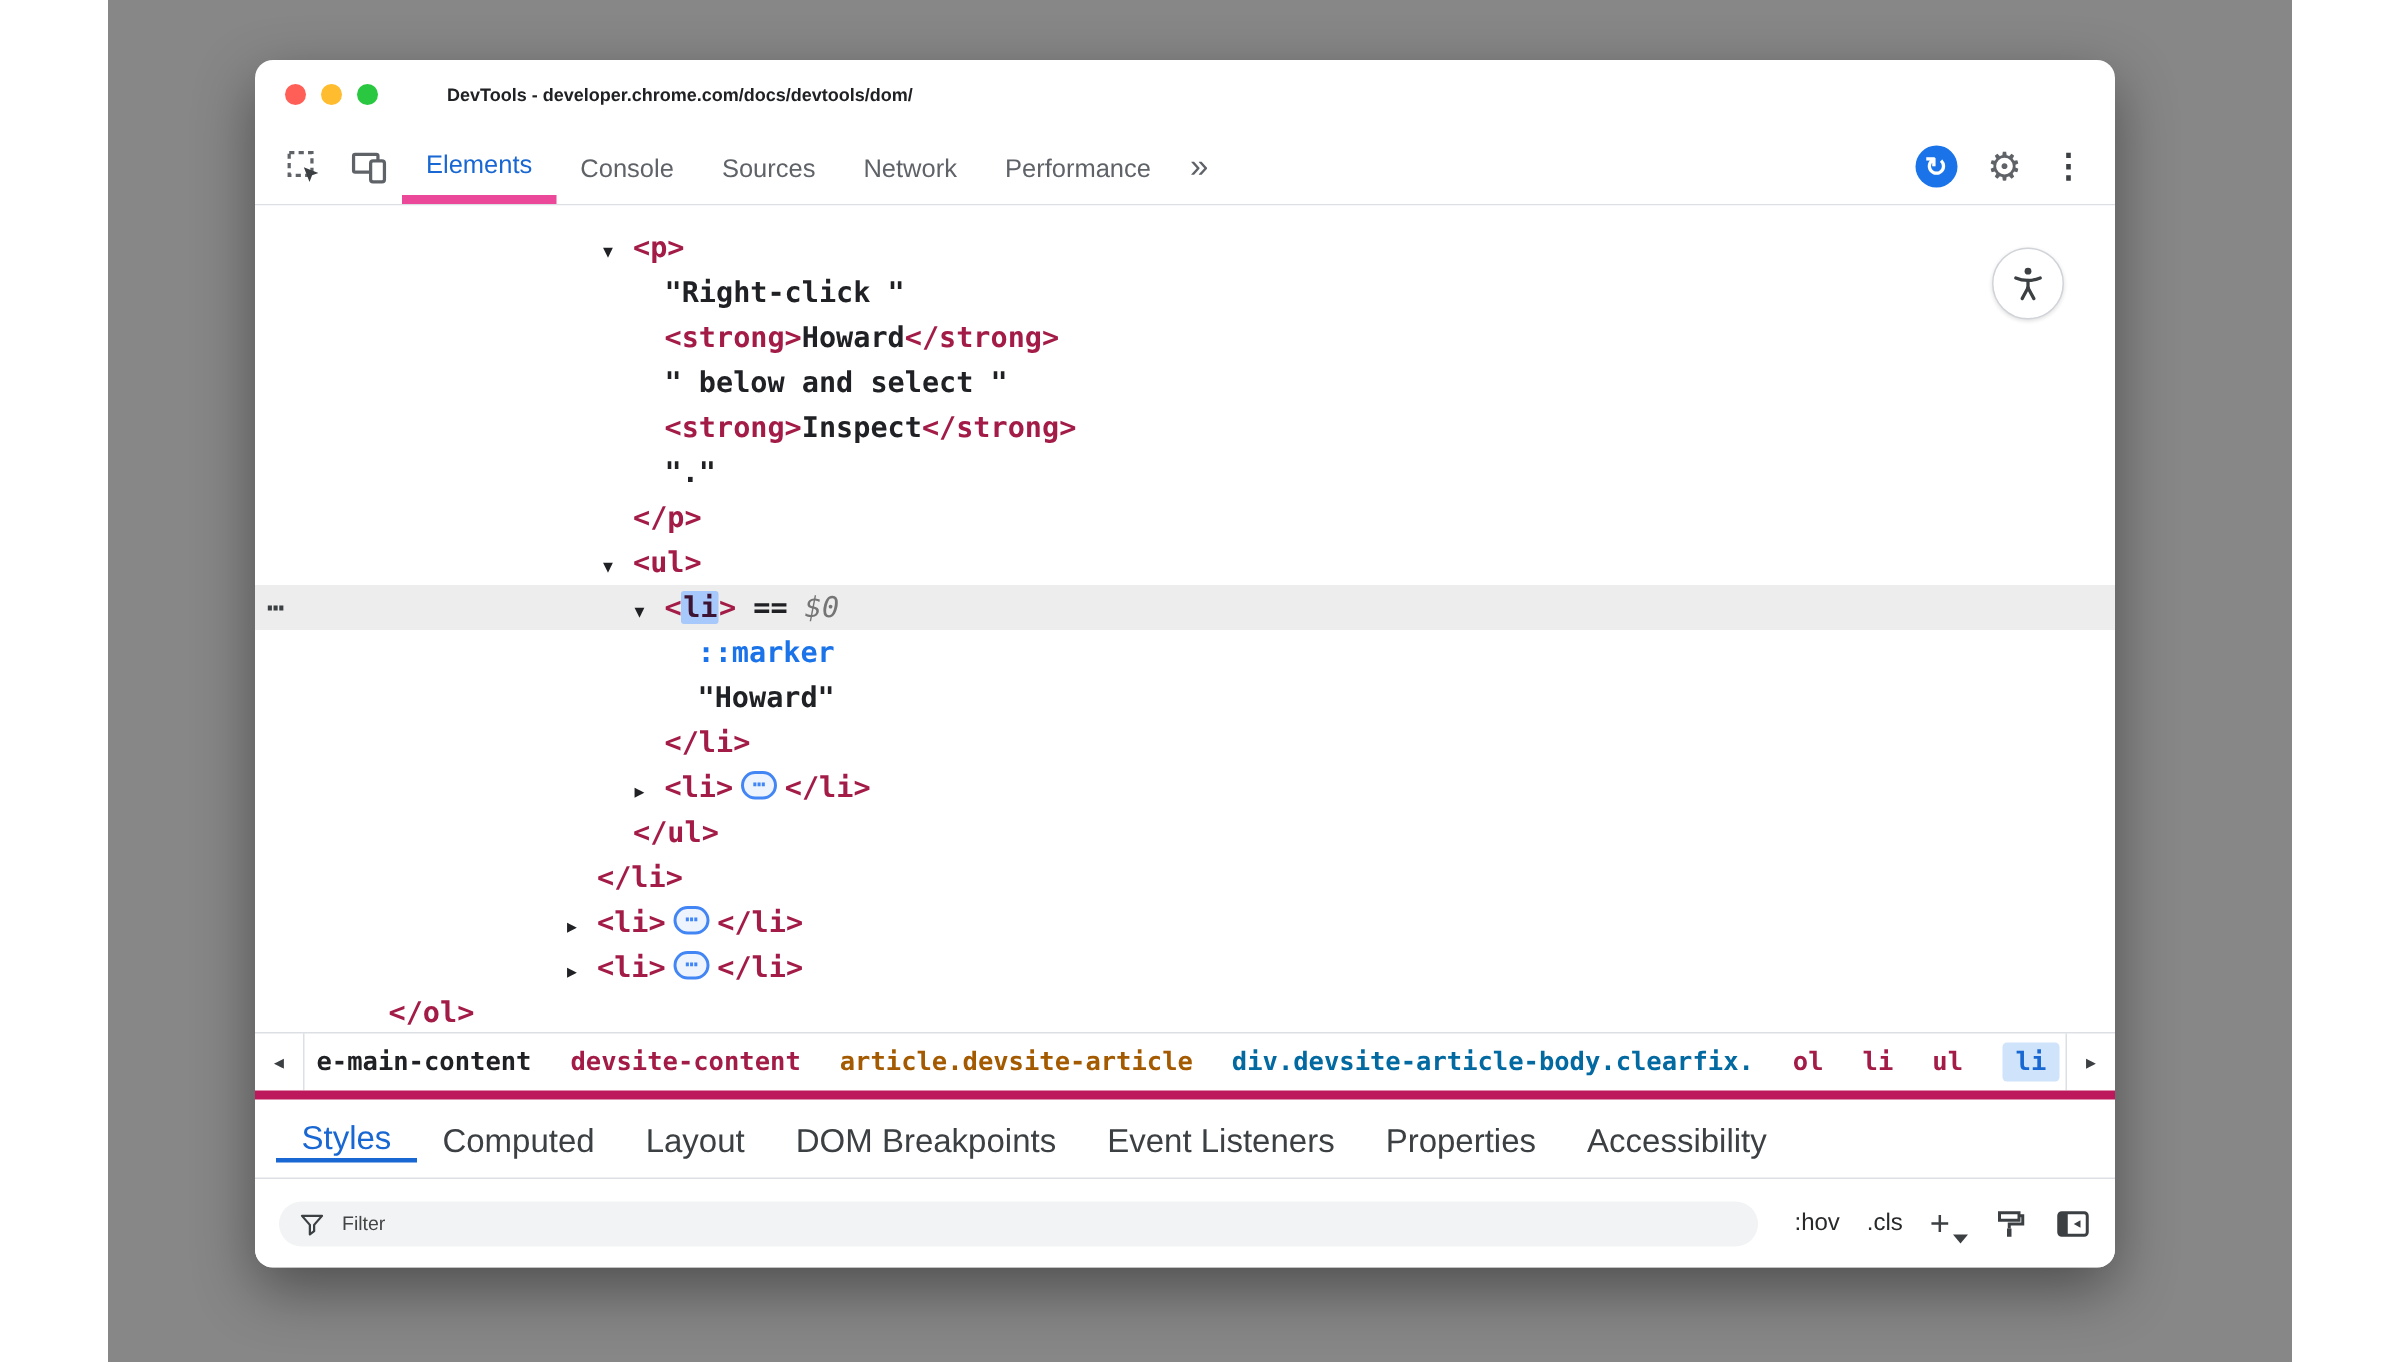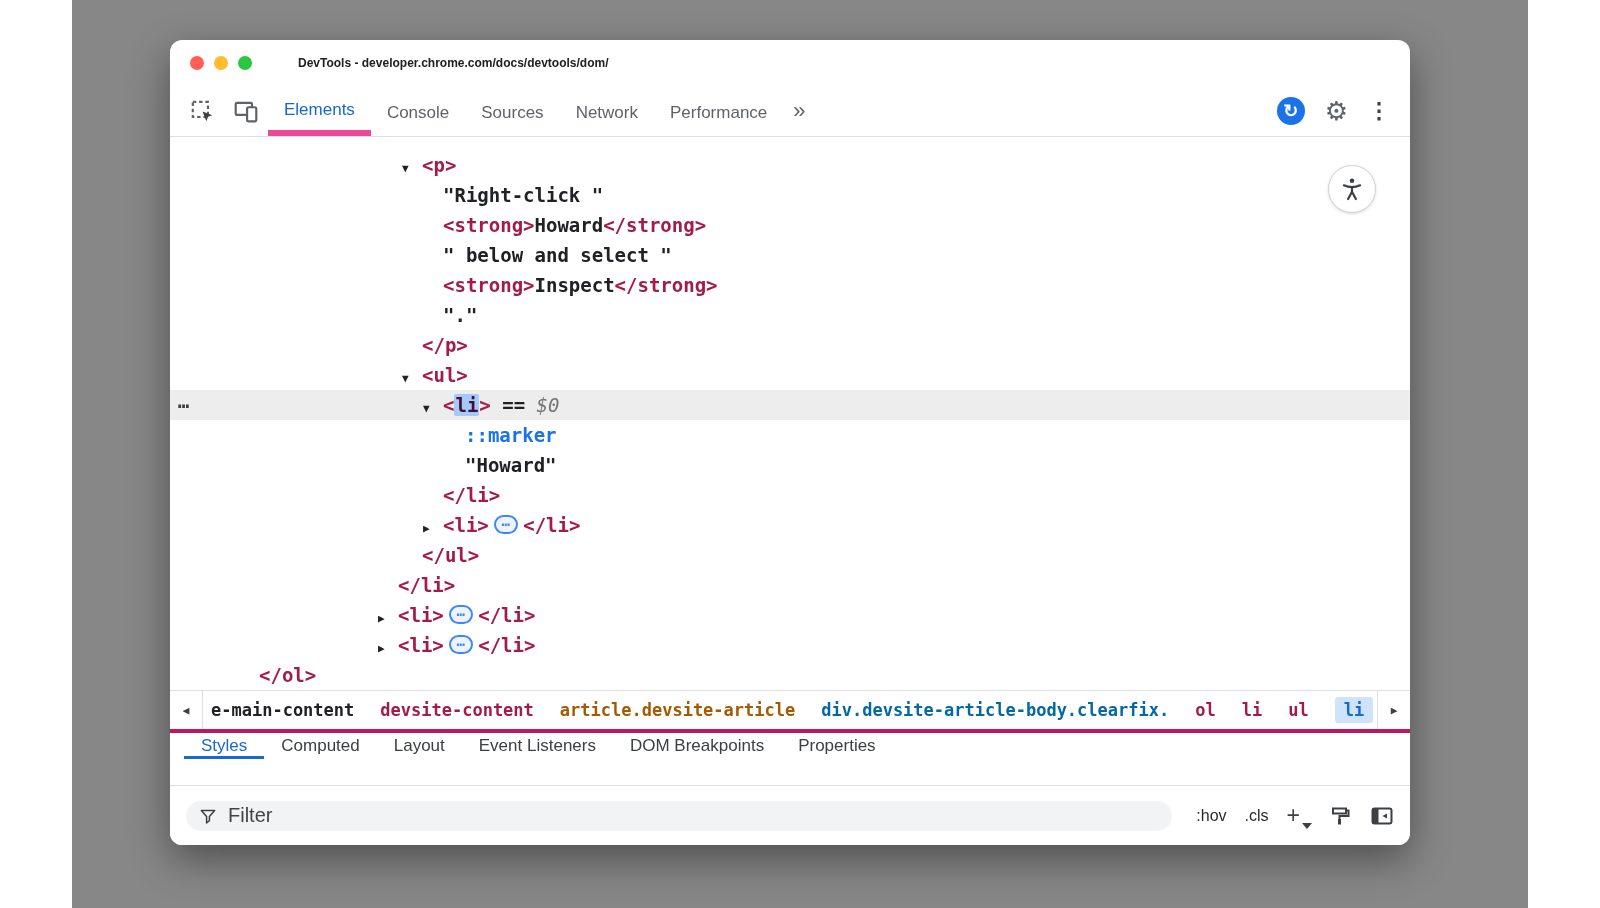--- a/index.html
+++ b/index.html
@@ -57,31 +57,31 @@
           font-family:"DejaVu Sans Mono",monospace;font-size:17px;font-weight:600;background:#fff}
   .crumb-nav{width:32px;flex:none;display:flex;align-items:center;justify-content:center;
              color:#3c4043;font-size:11px}
   .crumb-nav.left{border-right:1px solid #dcdfe3}
   .crumb-nav.right{border-left:1px solid #dcdfe3;margin-left:auto}
   .crumb-items{display:flex;align-items:center;gap:26px;padding:0 8px;overflow:hidden;white-space:nowrap}
   .crumb{flex:none}
   .crumb.selected{background:#cfe3fb;border-radius:3px;padding:3px 9px}
 
   
-  .styles-tabs{height:52px;flex:none;border-top:4px solid #be185d;display:flex;align-items:flex-start;
-               padding-left:14px;font-size:17px;background:#fff}
+  .styles-tabs{height:52px;flex:none;border-top:6px solid #be185d;display:flex;align-items:center;
+               padding-left:14px;font-size:22px;background:#fff}
   .stab{padding:3px 17px 0 17px;display:flex;align-items:center;color:#3c4043;white-space:nowrap}
   .stab.active{color:#1967d2;font-weight:500;border-bottom:3px solid #1967d2}
 
   
   .filter-bar{height:59px;flex:none;border-top:1px solid #dcdfe3;display:flex;align-items:center;
               padding:0 16px;gap:18px;background:#fff}
   .filter-input{flex:1;height:30px;background:#f1f3f4;border-radius:15px;display:flex;align-items:center;
                 padding:0 12px;gap:8px;margin-right:6px}
-  .filter-input input{border:none;background:transparent;outline:none;font-size:20px;color:#202124;
+  .filter-input input{border:none;background:transparent;outline:none;font-size:13px;color:#202124;
                       width:100%;font-family:"Liberation Sans",sans-serif}
   .filter-input input::placeholder{color:#444;opacity:1}
   .fb-label{font-size:16px;color:#28292b;font-weight:500}
   .fb-plus{font-size:23px;color:#3c4043;position:relative;padding-right:10px;line-height:1}
   .fb-plus .caret{position:absolute;right:-2px;bottom:-2px;width:0;height:0;
                   border-left:5px solid transparent;border-right:5px solid transparent;
                   border-top:6px solid #3c4043}
   .ibtn{display:flex;align-items:center;justify-content:center}
 </style>
 </head>
@@ -175,23 +175,24 @@
         <span class="crumb" style="color: rgb(163, 28, 71);">ul</span>
         <span class="crumb selected" style="color: rgb(25, 103, 210);">li</span>
       </div>
     <span class="crumb-nav right">▶</span>
   </div>
 
   <div class="styles-tabs" id="styles-tabs">
       <span class="stab active">Styles</span>
       <span class="stab">Computed</span>
       <span class="stab">Layout</span>
+      <span class="stab">DOM Breakpoints</span>
       <span class="stab">Event Listeners</span>
-      <span class="stab">DOM Breakpoints</span>
       <span class="stab">Properties</span>
+      <span class="stab">Accessibility</span>
     </div>
 
   <div class="filter-bar">
     <div class="filter-input">
       <span class="ibtn">
         <svg width="20" height="20" viewBox="0 0 24 24">
           <path d="M4 5.5 h16 l-6.3 7.2 v5 l-3.4 2.6 v-7.6 Z" fill="none" stroke="#3c4043" stroke-width="1.8" stroke-linejoin="round"></path>
         </svg>
       </span>
       <input placeholder="Filter" style="">

